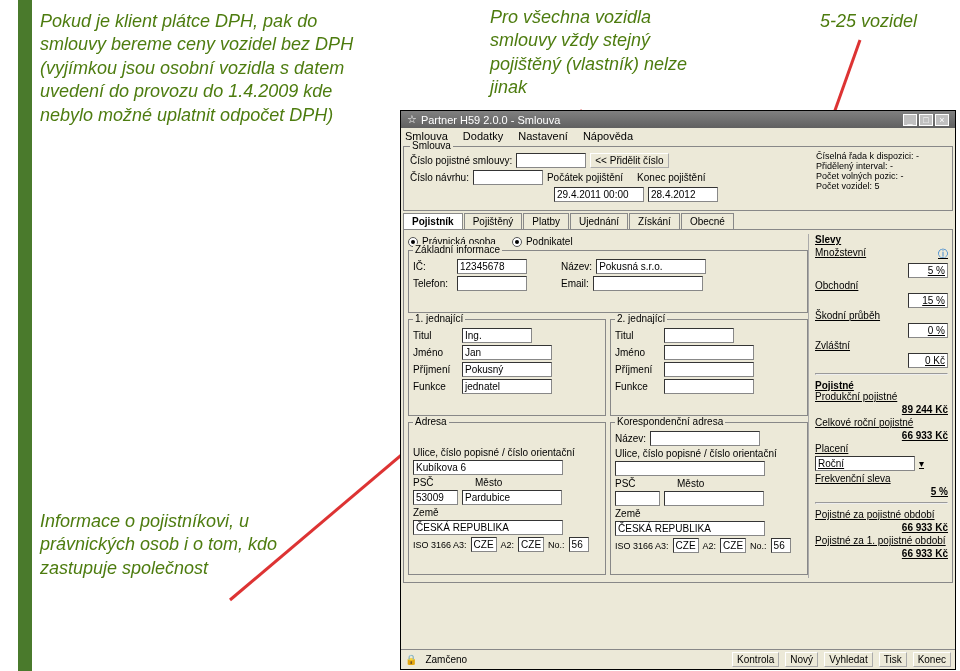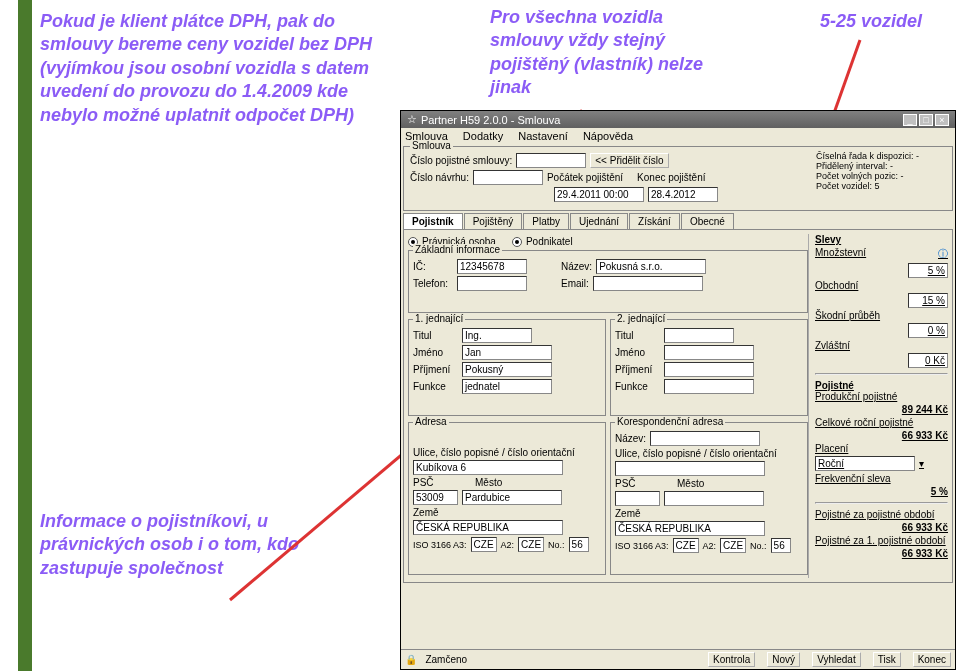--- a/index.html
+++ b/index.html
@@ -1,19 +1,19 @@
 <!DOCTYPE html>
 <html><head>
 <meta charset="utf-8">
 <style>
   * { box-sizing: border-box; font-family: Arial, sans-serif; }
   body { margin: 0; width: 960px; height: 671px; background: #fff; position: relative; font-size: 11px; }
   .green-bar { position: absolute; left: 18px; top: 0; width: 14px; height: 671px; background: #4a7a2c; }
 
-  .note { position: absolute; font-style: italic; font-weight: bold; font-size: 18px; line-height: 1.3; color: #8b5cf6; }
+  .note { position: absolute; font-style: italic; font-weight: normal; font-size: 18px; line-height: 1.3; color: #4d7c0f; }
 
   .app-window { position: absolute; left: 400px; top: 110px; width: 556px; height: 560px; background: #ece9d8; border: 1px solid #000; }
   .titlebar { background: linear-gradient(#808080,#606060); color: #fff; padding: 2px 6px; font-size: 11px; display: flex; align-items: center; }
   .titlebar .wc { margin-left: auto; display: flex; gap: 2px; }
   .wc div { width: 14px; height: 12px; background: #c0c0c0; border: 1px solid #fff; font-size: 9px; text-align: center; line-height: 10px; }
   .menubar { background: #ece9d8; padding: 2px 4px; font-size: 11px; }
   .menubar span { margin-right: 12px; }
 
   .panel { border: 1px solid #888; margin: 2px; padding: 4px 6px 6px 6px; position: relative; }
   .panel-title { position: absolute; top: -7px; left: 6px; background: #ece9d8; padding: 0 2px; font-size: 10px; }
@@ -34,21 +34,21 @@
 
   .chk { width: 11px; height: 11px; background: #fff; border: 1px inset #888; display: inline-block; text-align: center; font-size: 9px; line-height: 9px; }
   .radio { width: 10px; height: 10px; border: 1px solid #555; border-radius: 50%; display: inline-block; background: #fff; position: relative; }
   .radio.sel::after { content: ""; width: 4px; height: 4px; background: #000; border-radius: 50%; position: absolute; top: 2px; left: 2px; }
 
   .group { border: 1px solid #888; padding: 6px 4px 19px 4px; margin: 3px 0; position: relative; }
   .group-title { position: absolute; top: -7px; left: 4px; background: #ece9d8; font-size: 10px; padding: 0 2px; }
   .r-row { display: flex; justify-content: space-between; margin: 2px 0; }
 
   .statusbar { position: absolute; bottom: 0; left: 0; right: 0; background: #ece9d8; border-top: 1px solid #888; padding: 2px 4px; display: flex; align-items: center; gap: 8px; font-size: 10px; }
-  .statusbar .btns { margin-left: auto; display: flex; gap: 12px; }
+  .statusbar .btns { margin-left: auto; display: flex; gap: 6px; }
   svg.arrow-svg { position: absolute; top:0; left:0; width:960px; height:671px; pointer-events:none; }
 </style>
 </head>
 <body>
 
 <div class="green-bar"></div>
 
 <div class="note" style="left:40px; top:10px; width:340px">Pokud je klient plátce DPH, pak do smlouvy bereme ceny vozidel bez DPH (vyjímkou jsou osobní vozidla s datem uvedení do provozu do 1.4.2009 kde nebylo možné uplatnit odpočet DPH)</div>
 <div class="note" style="left:490px; top:6px; width:220px">Pro všechna vozidla smlouvy vždy stejný pojištěný (vlastník) nelze jinak</div>
 <div class="note" style="left:820px; top:10px; width:120px">5-25 vozidel</div>

